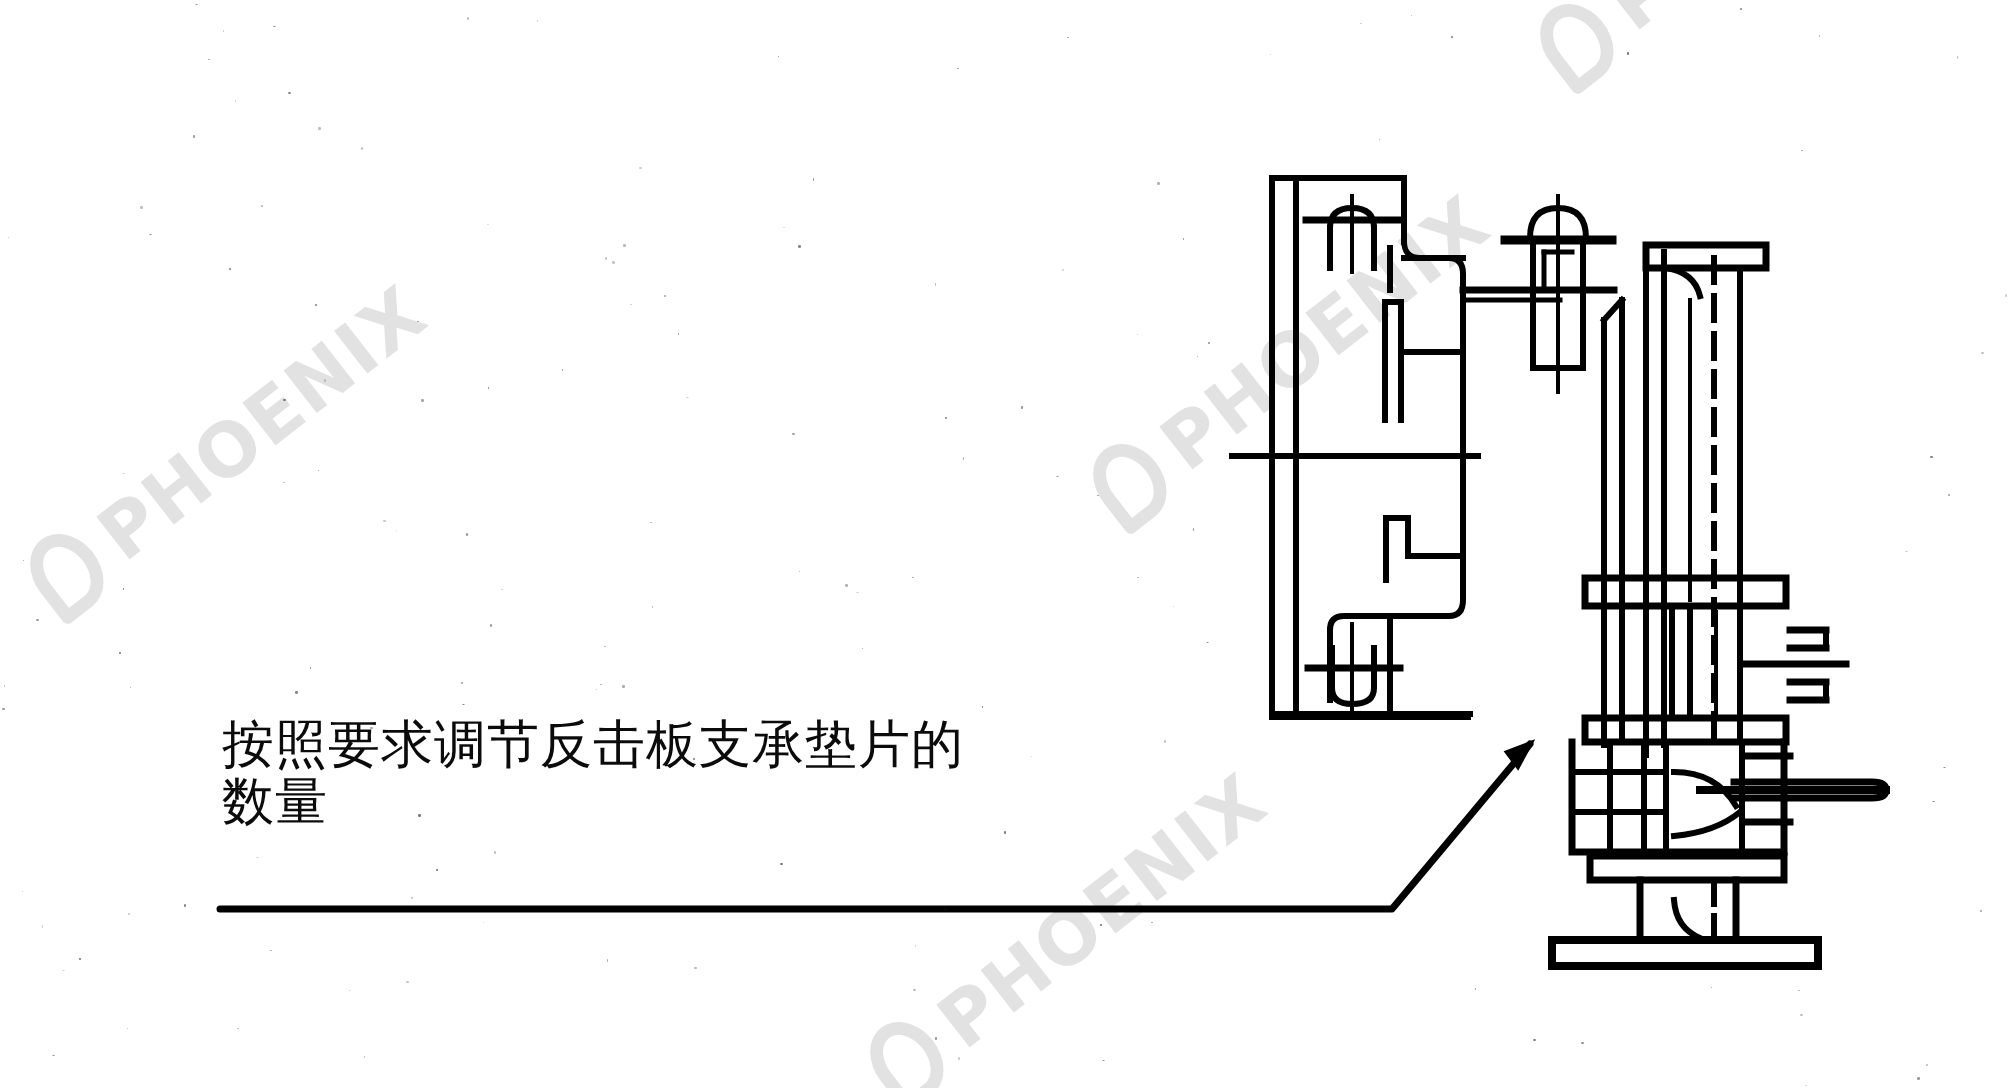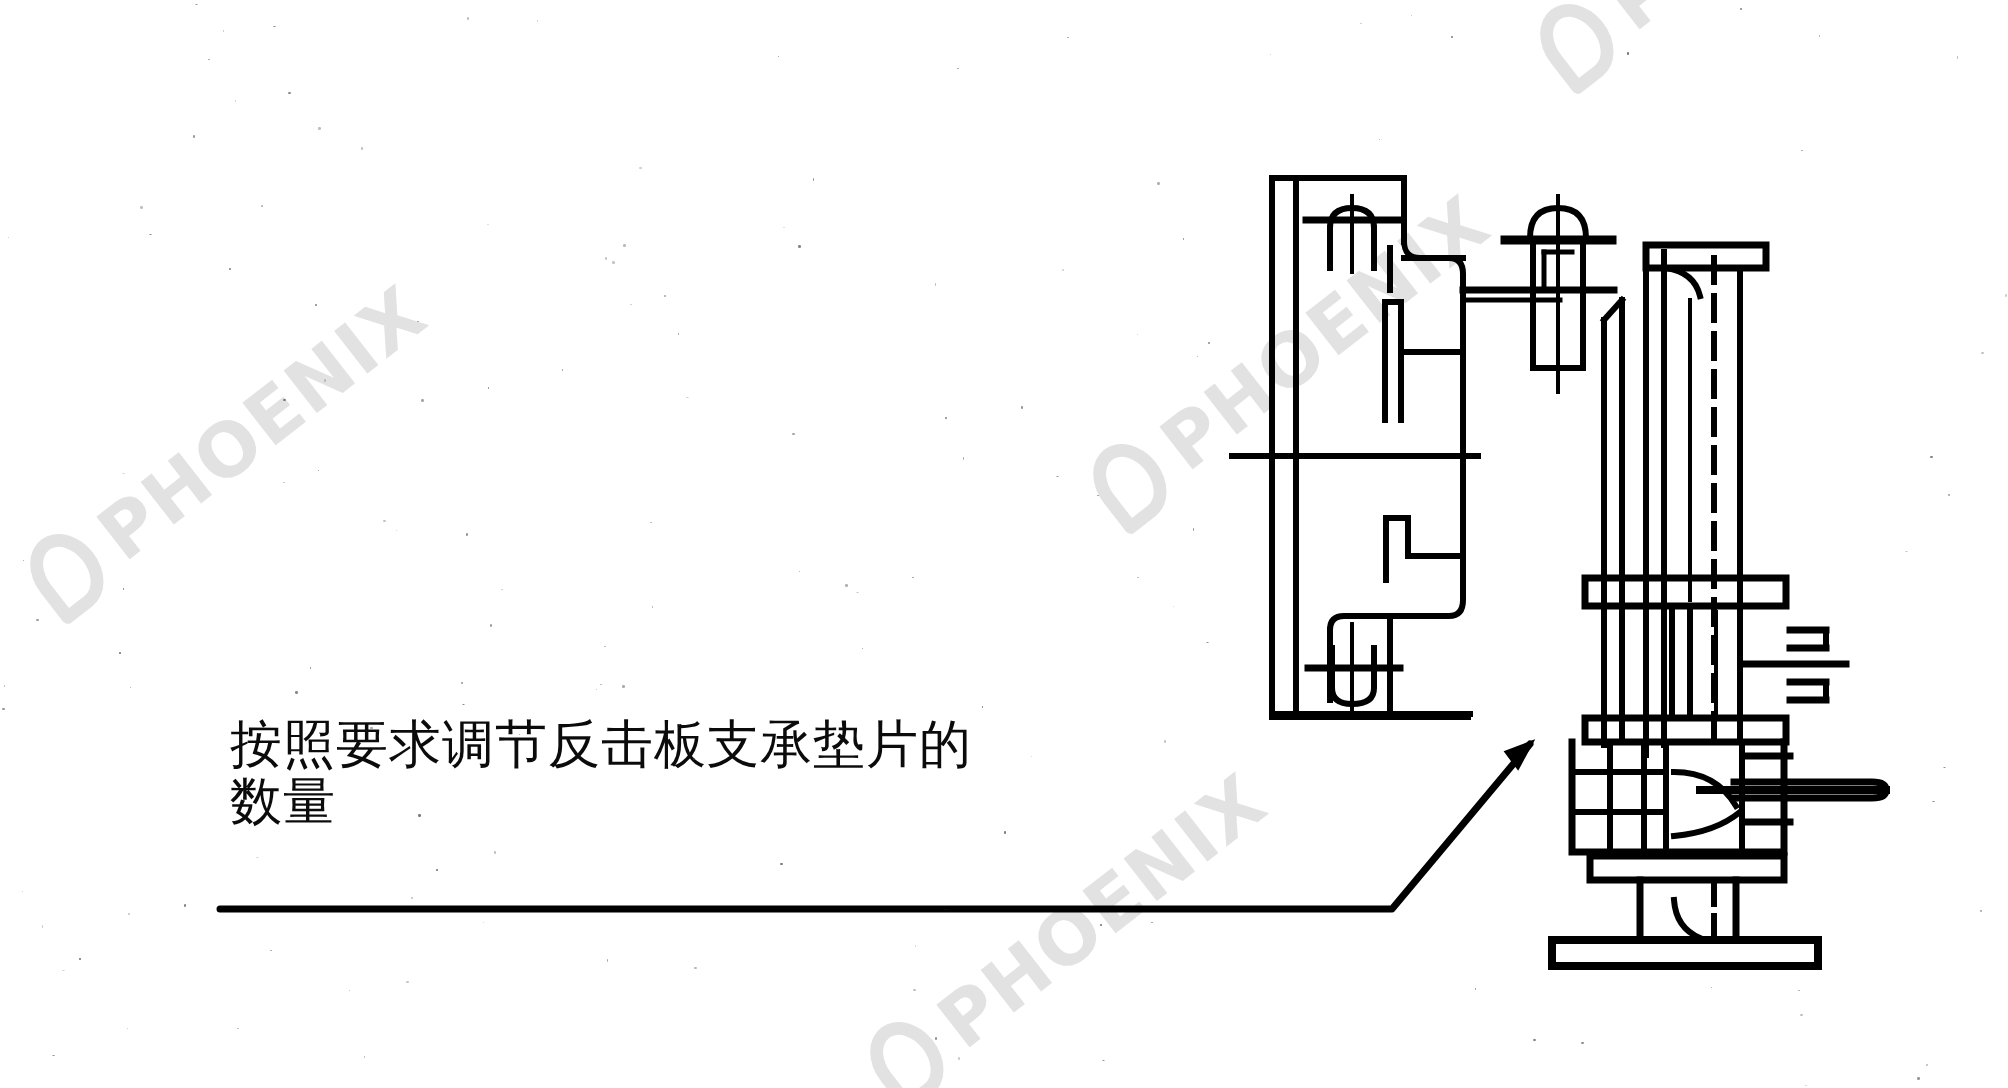--- a/index.html
+++ b/index.html
@@ -264,21 +264,21 @@
       </g>
 
     </g>
   </svg>
 
   <svg class="leader" width="2008" height="1088" viewBox="0 0 2008 1088" xmlns="http://www.w3.org/2000/svg">
     <path d="M220 909 L1392 909 L1530 744" fill="none" stroke="#000000" stroke-width="7" stroke-linecap="round" stroke-linejoin="round"></path>
     <path d="M1532 742 L1506 752 L1518 768 Z" fill="#000000" stroke="#000000" stroke-width="3"></path>
   </svg>
 
-  <div class="annotation" style="left:230px; top:716px;">
+  <div class="annotation" style="left:222px; top:716px;">
     <span>按照要求调节反击板支承垫片的</span>
     <span class="line2">数量</span>
   </div>
 
   <div class="speckles" id="speckles">
       <i style="left:1711px;top:987px;width:1px;height:1px;opacity:0.60"></i>
       <i style="left:945px;top:417px;width:2px;height:2px;opacity:0.63"></i>
       <i style="left:195px;top:4px;width:3px;height:1px;opacity:0.57"></i>
       <i style="left:957px;top:68px;width:2px;height:1px;opacity:0.72"></i>
       <i style="left:494px;top:851px;width:2px;height:3px;opacity:0.34"></i>

